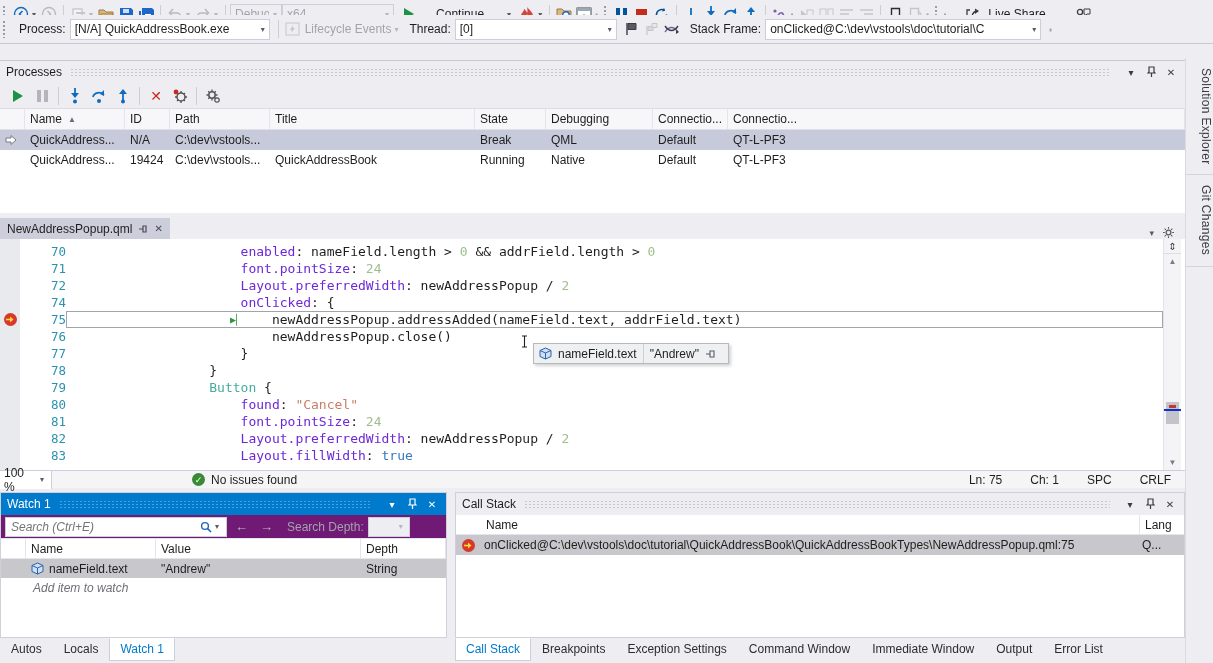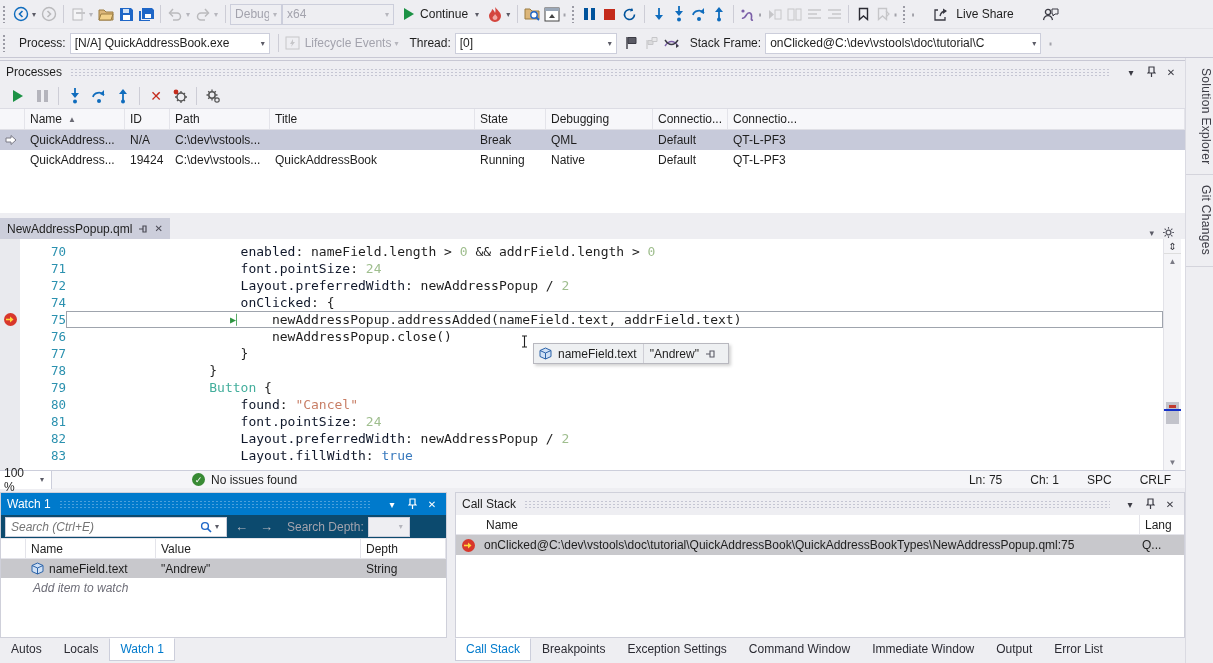--- a/index.html
+++ b/index.html
@@ -3,21 +3,21 @@
 <meta charset="utf-8">
 <style>
   * { margin:0; padding:0; box-sizing:border-box; }
   html,body { width:1213px; height:663px; overflow:hidden; }
   body { font-family:"Liberation Sans", sans-serif; font-size:12px; color:#1e1e1e; }
   #app { position:relative; width:1213px; height:663px; background:#eeeef2; overflow:hidden; }
 
   
   .tb-row { position:absolute; left:0; width:1213px; display:flex; align-items:center; background:#eeeef2; }
   #tb1 { top:0; height:29px; border-bottom:1px solid #e3e3e8; }
-  #tb2 { top:29px; height:29px; border-bottom:1px solid #c8c8d4; }
+  #tb2 { top:15px; height:29px; border-bottom:1px solid #c8c8d4; }
   .grip { width:5px; height:18px; margin:0 4px 0 2px; background-image:radial-gradient(#9b9ba5 1px, transparent 1px); background-size:4px 4px; flex:none; }
   .sep { width:1px; height:18px; background:#cdcdd6; margin:0 4px; flex:none; }
   .ico { width:18px; height:18px; display:inline-flex; align-items:center; justify-content:center; flex:none; margin:0 1px; font-size:13px; }
   .ico.dis { opacity:.38; filter:grayscale(1); }
   .dd { font-size:8px; color:#5b5b66; margin:0 3px 0 1px; flex:none; }
   .dd.dis { color:#b6b6bd; }
   .combo { height:21px; background:#fff; border:1px solid #cccedb; display:flex; align-items:center; padding:0 4px; flex:none; }
   .combo .cv { flex:1; white-space:nowrap; overflow:hidden; font-size:12px; }
   .combo .ca { font-size:8px; color:#5b5b66; margin-left:4px; }
   .combo.dis { background:#eeeef2; color:#a3a3ad; }
@@ -48,21 +48,21 @@
   #tabstrip-right { margin-left:auto; display:flex; align-items:center; gap:8px; padding-right:10px; color:#5b5b66; }
   #code-area { position:absolute; top:26px; left:0; width:1185px; height:231px; background:#fff; overflow:hidden; }
   #bp-strip { position:absolute; left:0; top:0; bottom:0; width:20px; background:#e9eaee; }
   #code-lines { position:absolute; top:4px; left:0; right:0; font-family:"DejaVu Sans Mono", monospace; font-size:13px; }
   .code-line { position:relative; height:17px; display:flex; align-items:center; white-space:pre; }
   .cl-margin { width:20px; height:17px; flex:none; display:flex; align-items:center; justify-content:center; }
   .cl-num { width:46px; flex:none; text-align:right; color:#2b91af; font-size:12.5px; }
   .cl-text { white-space:pre; }
   .code-line.cur::after { content:""; position:absolute; left:66px; right:22px; top:0; bottom:0; border:1px solid #9fa4ad; pointer-events:none; }
   .cur-glyph { position:absolute; left:230px; top:2px; color:#2d9440; font-size:10px; line-height:13px; }
-  .tok-pn { color:#0f172a; } .tok-num { color:#9fbe8e; } .tok-kw { color:#3879bd; }
+  .tok-pn { color:#6d28d9; } .tok-num { color:#9fbe8e; } .tok-kw { color:#3879bd; }
   .tok-type { color:#43ae9c; } .tok-str { color:#c87e66; } .tok-tx { color:#1e1e1e; }
 
   
   #vscroll { position:absolute; top:26px; right:4px; width:18px; height:231px; background:#f4f4f7; border-left:1px solid #e2e2e8; }
   .sb-btn { height:15px; display:flex; align-items:center; justify-content:center; color:#7a7a85; font-size:8px; }
   #sb-split { height:15px; border-bottom:1px solid #ddd; display:flex; align-items:center; justify-content:center; font-size:10px; color:#3b3b44; }
   #sb-thumb { position:absolute; left:2px; right:2px; top:163px; height:22px; background:#c2c3cb; }
   #sb-bpmark { position:absolute; left:5px; right:5px; top:166px; height:3px; background:#c23a2f; }
   #sb-curline { position:absolute; left:0; right:0; top:170px; height:2px; background:#1430c8; }
   .sb-down { position:absolute; bottom:0; left:0; right:0; }
@@ -80,21 +80,21 @@
   #cursor-ibeam { position:absolute; left:521px; top:335px; width:7px; height:13px; z-index:31; }
 
   
   .tool-panel { position:absolute; top:492px; height:146px; background:#fff; border:1px solid #cfd0da; }
   #watch { left:0; width:447px; }
   #callstack { left:455px; width:730px; }
   .panel-title.active { background:#007acc; color:#fff; }
   .panel-title.active .dots { background-image:radial-gradient(#4aa0dd 1px, transparent 1px); }
   .panel-title.active .pt-btn { color:#fff; }
 
-  #watch-search { height:24px; display:flex; align-items:center; background:#0c4a6e; padding:2px 4px; gap:4px; border-bottom:1px solid #e4e4ea; }
+  #watch-search { height:24px; display:flex; align-items:center; background:#701a75; padding:2px 4px; gap:4px; border-bottom:1px solid #e4e4ea; }
   #search-box { width:222px; height:20px; background:#fff; border:1px solid #cccedb; display:flex; align-items:center; }
   #search-box input { flex:1; border:none; outline:none; font:italic 12px "Liberation Sans",sans-serif; color:#8a8a94; padding:0 5px; background:transparent; }
   .nav-arrow { color:#b9b9c0; font-size:13px; margin:0 4px; }
   .depth-label { color:#a3a3ad; margin-left:6px; }
   #depth-combo { width:42px; height:20px; background:#eeeef2; border:1px solid #cccedb; display:flex; align-items:center; justify-content:flex-end; padding:0 3px; }
 
   .watch-head { display:grid; grid-template-columns:25px 130px 205px 1fr; height:20px; align-items:center; border-bottom:1px solid #e4e4ea; }
   .watch-head > div { padding:0 5px; border-right:1px solid #e4e4ea; height:100%; display:flex; align-items:center; }
   .watch-row { display:grid; grid-template-columns:25px 130px 205px 1fr; height:19px; align-items:center; }
   .watch-row.sel { background:#c8c8cc; }
@@ -193,21 +193,21 @@
     <span class="dd dis">▾</span>
     <div class="sep"></div>
     <div class="combo dis" style="width:52px">
         <span class="cv">Debug</span>
         <span class="ca">▾</span>
       </div>
     <div class="combo dis" style="width:112px; ">
         <span class="cv">x64</span>
         <span class="ca">▾</span>
       </div>
-    <div style="display:flex;align-items:center;gap:6px;margin-left:10px">
+    <div style="display:flex;align-items:center;gap:22px;margin-left:10px">
       <span class="play-tri"></span>
       <span>Continue</span>
       <span class="dd">▾</span>
     </div>
     <span class="ico" style="margin-left:4px">
         <svg width="14" height="16" viewBox="0 0 14 16">
           <path d="M7 1c2 3 6 5 6 9a6 6 0 0 1-12 0C1 7 4 6 4 3c1.5 1 2.5 2 3 4 .8-1.6.5-4 0-6z" fill="#d4453e"></path>
           <path d="M7 8c1 1.5 2.5 2.2 2.5 4A2.6 2.6 0 0 1 4.5 12C4.5 10.4 6.5 9.8 7 8z" fill="#f0a9a4"></path>
         </svg>
       </span>

